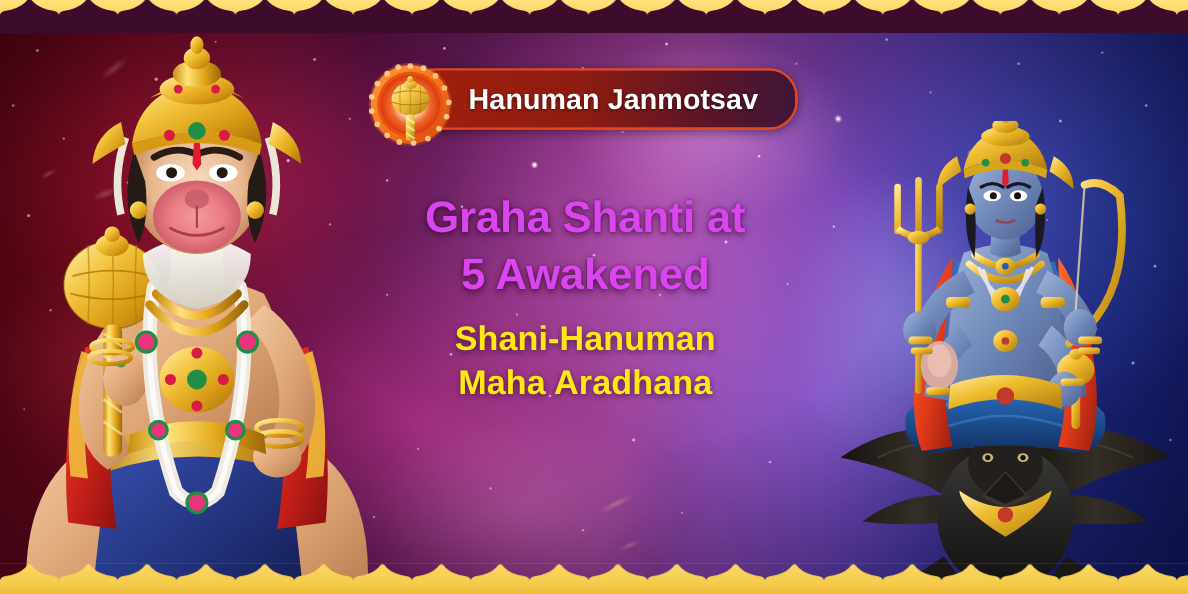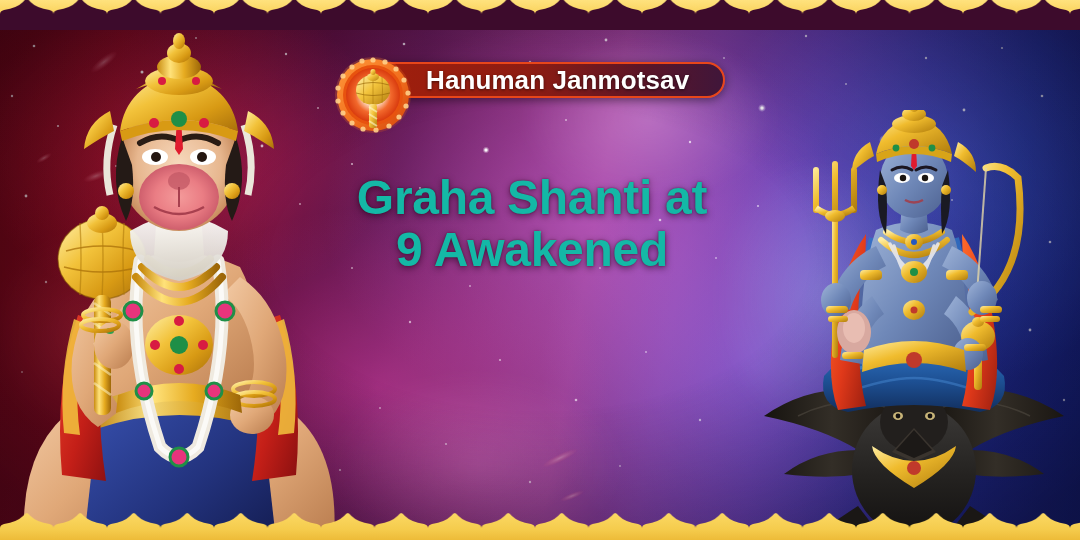--- a/index.html
+++ b/index.html
@@ -78,21 +78,21 @@
   .fig-shani   { right:6px; bottom:0; width:320px; height:430px; }
   .figure svg { width:100%; height:100%; display:block; }
 
   
   .pill-wrap {
     position:absolute; z-index:20;
     left:334px; top:62px;
     display:flex; align-items:center;
   }
   .pill {
-    height:36px;
+    height:56px;
     margin-left:36px;
     padding:0 34px 0 54px;
     display:flex; align-items:center;
     border-radius:26px;
     border:2px solid #e8461a;
     background:linear-gradient(90deg, #a11f0c 0%, #8e1c12 45%, #5a1528 78%, #40163a 100%);
     box-shadow:0 2px 10px rgba(0,0,0,.45);
   }
   .pill-text {
     color:#ffffff;
@@ -109,22 +109,22 @@
   .emblem svg { width:100%; height:100%; display:block; }
 
   
   .content {
     position:absolute; z-index:18;
     left:330px; top:172px;
     width:404px;
     text-align:center;
   }
   .headline {
-    color:#14b8a6;
-    font-size:48px;
+    color:#d946ef;
+    font-size:40px;
     line-height:52px;
     font-weight:700;
     letter-spacing:-.3px;
     text-shadow:0 2px 7px rgba(40,0,30,.65), 0 0 2px rgba(60,10,0,.5);
   }
   .subline {
     margin-top:12px;
     color:#ffe712;
     font-size:31px;
     line-height:40px;
@@ -618,21 +618,25 @@
       </svg>
     </div>
     <div class="pill">
       <span class="pill-text">Hanuman Janmotsav</span>
     </div>
   </div>
 
   <div class="content">
     <div class="headline">
       <div>Graha Shanti at</div>
-      <div>9 Awakened</div>
+      <div>5 Awakened</div>
+    </div>
+    <div class="subline">
+      <div>Shani-Hanuman</div>
+      <div>Maha Aradhana</div>
     </div>
   </div>
 
   <div class="border-top">
     <svg viewBox="0 0 1080 30" preserveAspectRatio="none" xmlns="http://www.w3.org/2000/svg">
       <defs>
         <linearGradient id="topgold" x1="0" y1="0" x2="0" y2="1">
           <stop offset="0%" stop-color="#ffe27e"></stop>
             <stop offset="55%" stop-color="#f8cf55"></stop>
           <stop offset="100%" stop-color="#e8ad2c"></stop>

